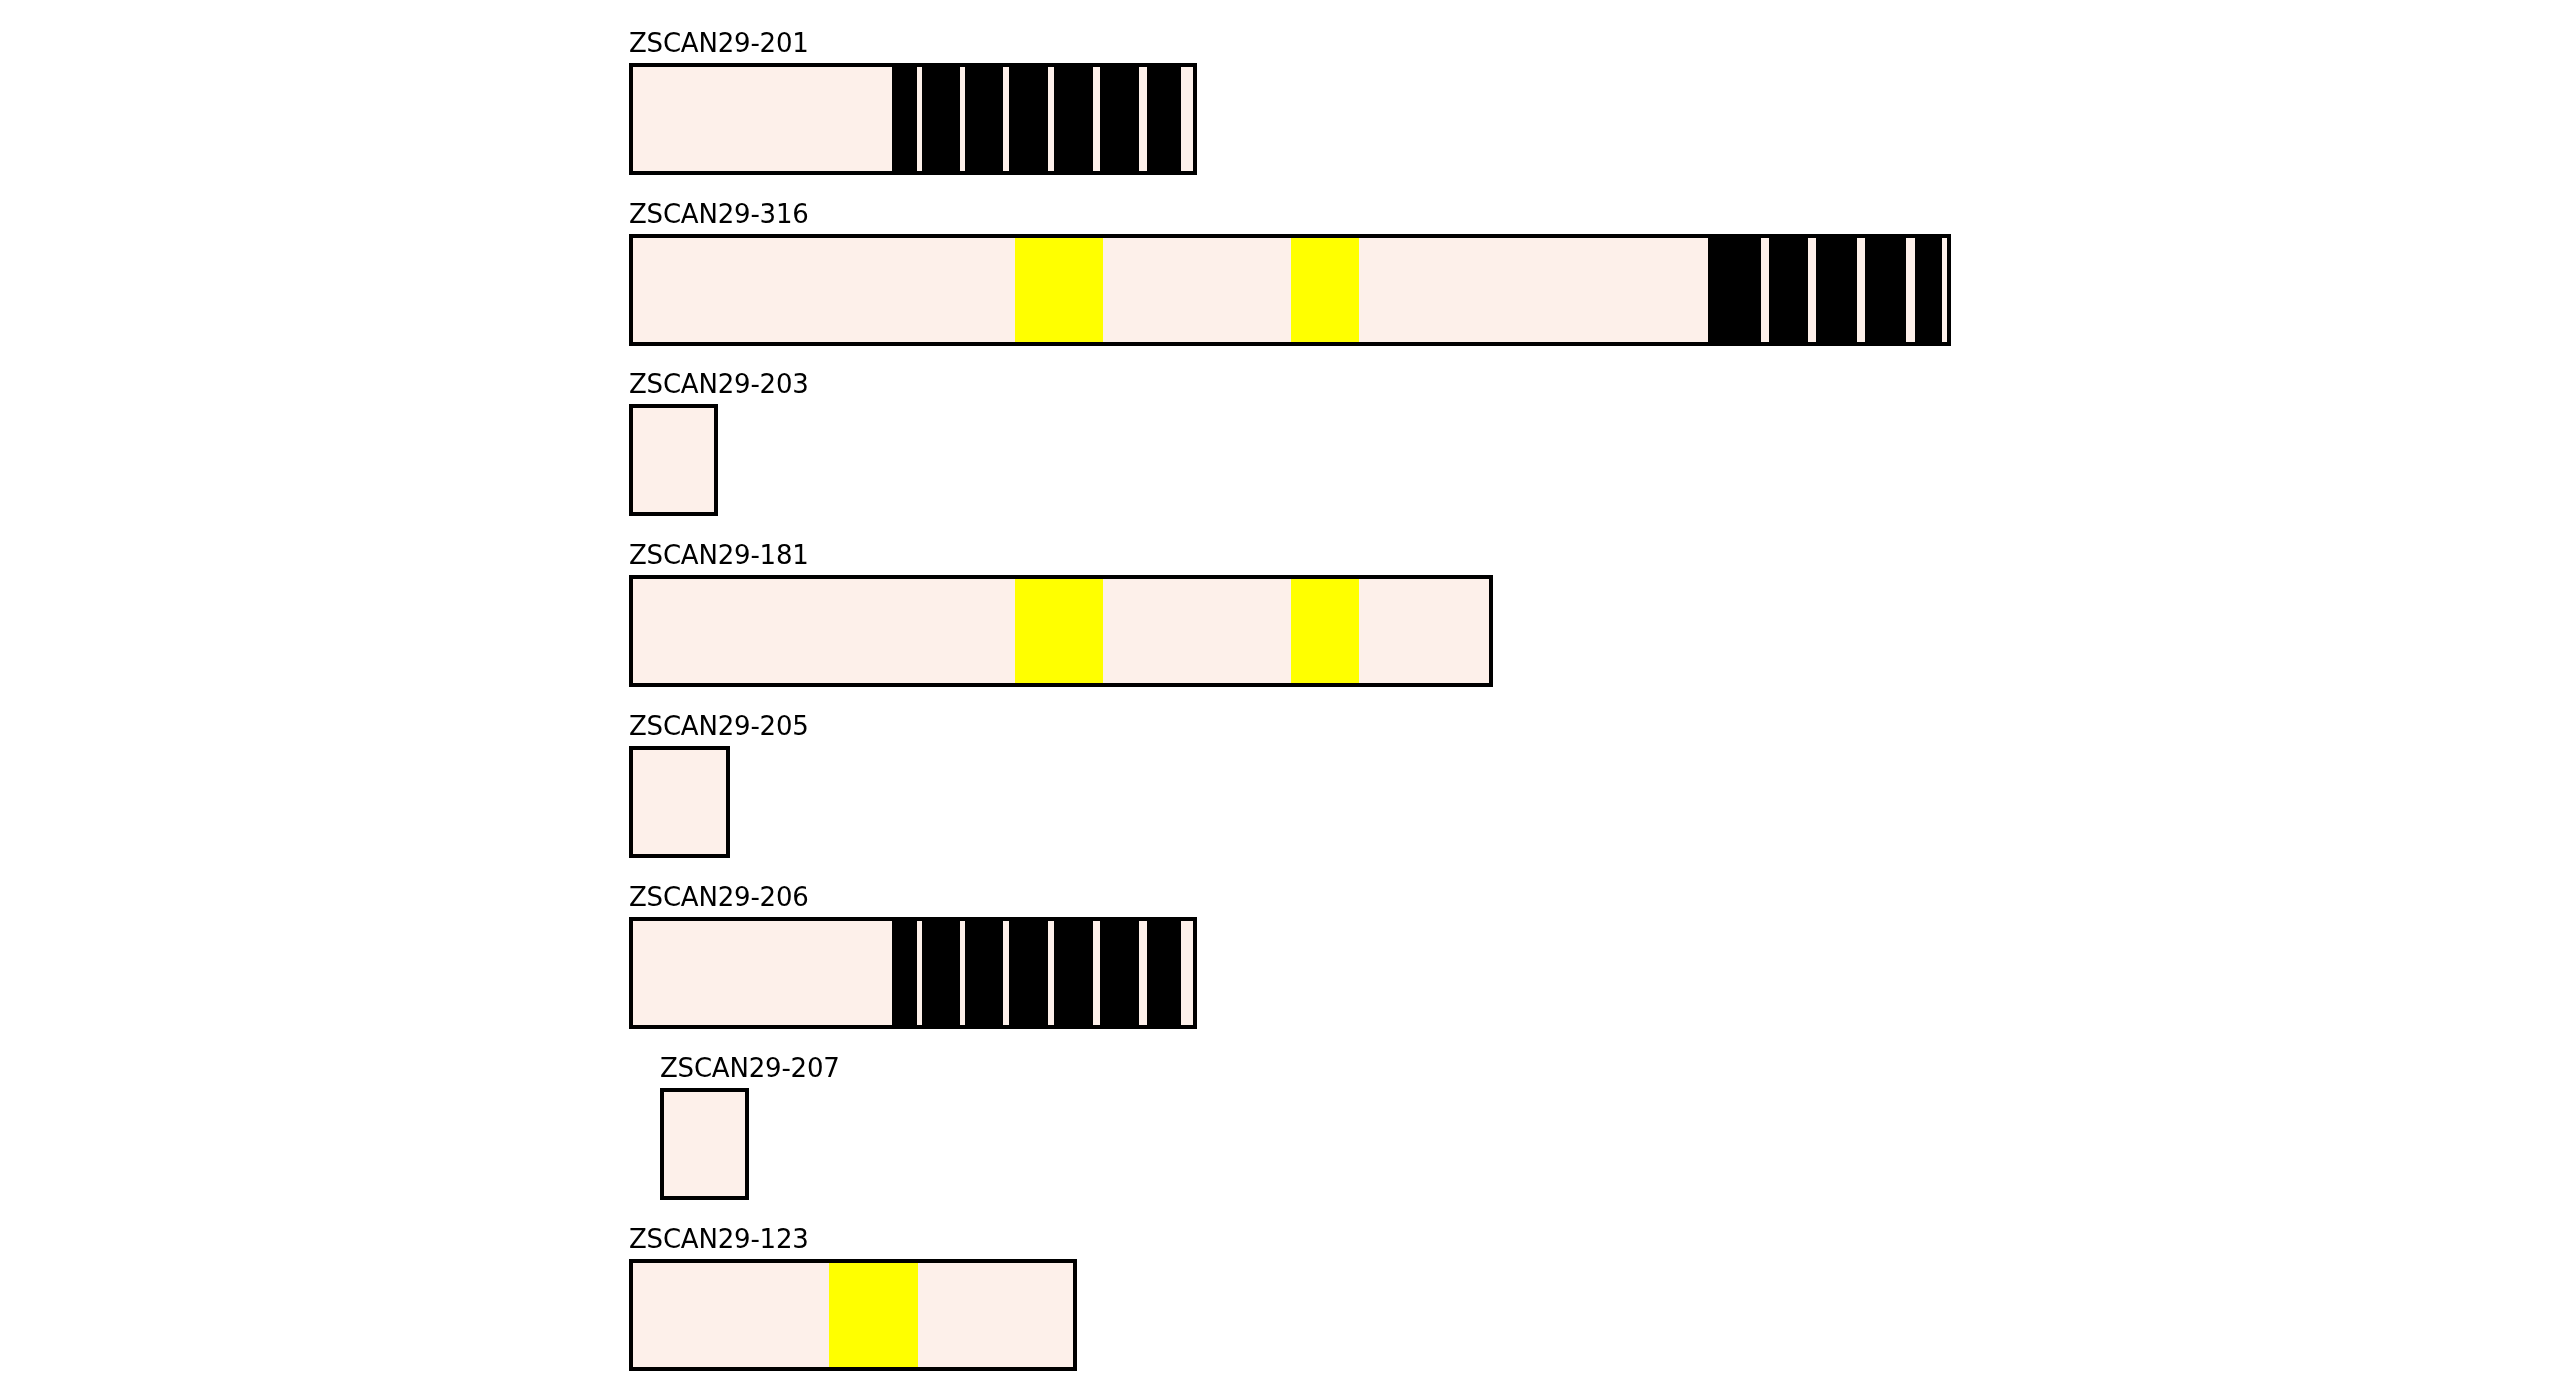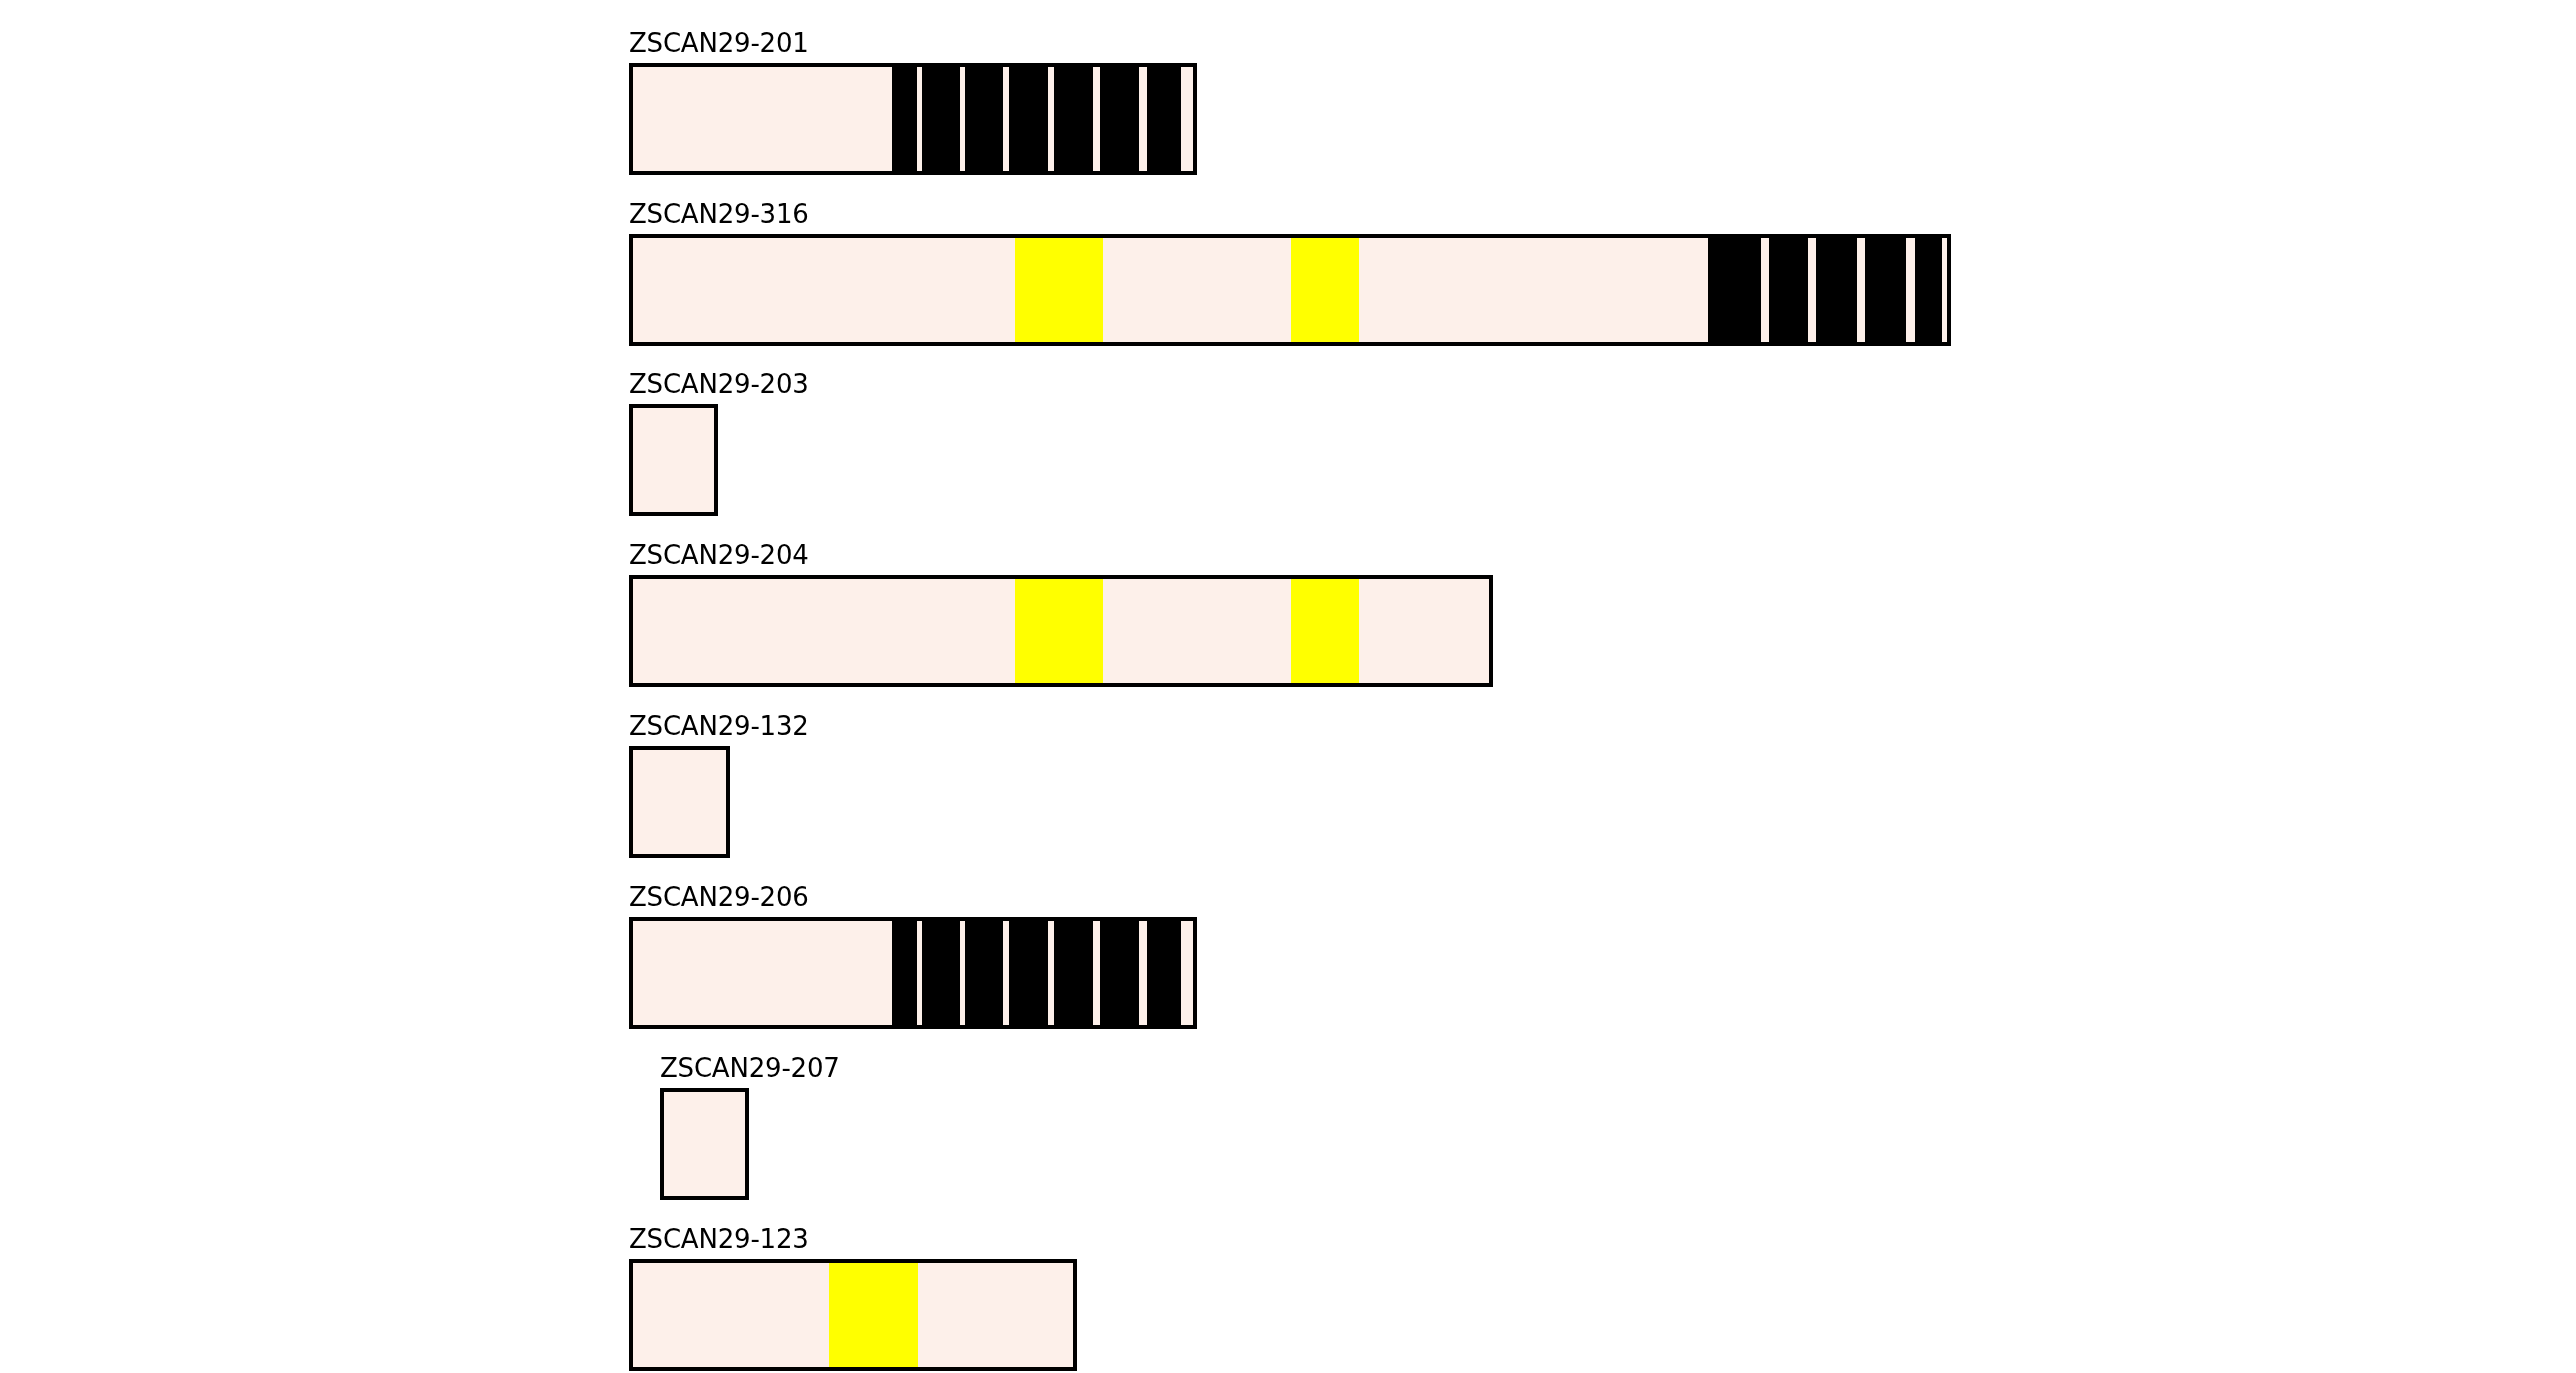--- a/index.html
+++ b/index.html
@@ -101,31 +101,31 @@
         <div class="segment seg-utr" style="left: 1309px; width: 13px; background: rgb(253, 240, 234);"></div>
       </div>
     </div>
     <div class="transcript-row" style="left: 629px; top: 404px; width: 89px; height: 112px;">
       <div class="transcript-label">ZSCAN29-203</div>
       <div class="transcript-track" style="width: 89px; height: 112px; border-color: rgb(0, 0, 0); background: rgb(253, 240, 234);">
         <div class="segment seg-utr" style="left: 0px; width: 89px; background: rgb(253, 240, 234);"></div>
       </div>
     </div>
     <div class="transcript-row" style="left: 629px; top: 575px; width: 864px; height: 112px;">
-      <div class="transcript-label">ZSCAN29-204</div>
+      <div class="transcript-label">ZSCAN29-181</div>
       <div class="transcript-track" style="width: 864px; height: 112px; border-color: rgb(0, 0, 0); background: rgb(253, 240, 234);">
         <div class="segment seg-utr" style="left: 0px; width: 382px; background: rgb(253, 240, 234);"></div>
         <div class="segment seg-motif" style="left: 382px; width: 88px; background: rgb(255, 255, 0);"></div>
         <div class="segment seg-utr" style="left: 471px; width: 187px; background: rgb(253, 240, 234);"></div>
         <div class="segment seg-motif" style="left: 658px; width: 69px; background: rgb(255, 255, 0);"></div>
         <div class="segment seg-utr" style="left: 726px; width: 137px; background: rgb(253, 240, 234);"></div>
       </div>
     </div>
     <div class="transcript-row" style="left: 629px; top: 746px; width: 101px; height: 112px;">
-      <div class="transcript-label">ZSCAN29-132</div>
+      <div class="transcript-label">ZSCAN29-205</div>
       <div class="transcript-track" style="width: 101px; height: 112px; border-color: rgb(0, 0, 0); background: rgb(253, 240, 234);">
         <div class="segment seg-utr" style="left: 0px; width: 101px; background: rgb(253, 240, 234);"></div>
       </div>
     </div>
     <div class="transcript-row" style="left: 629px; top: 917px; width: 568px; height: 112px;">
       <div class="transcript-label">ZSCAN29-206</div>
       <div class="transcript-track" style="width: 568px; height: 112px; border-color: rgb(0, 0, 0); background: rgb(253, 240, 234);">
         <div class="segment seg-utr" style="left: 0px; width: 259px; background: rgb(253, 240, 234);"></div>
         <div class="segment seg-cds" style="left: 259px; width: 25px; background: rgb(0, 0, 0);"></div>
         <div class="segment seg-utr" style="left: 284px; width: 5.2px; background: rgb(253, 240, 234);"></div>

